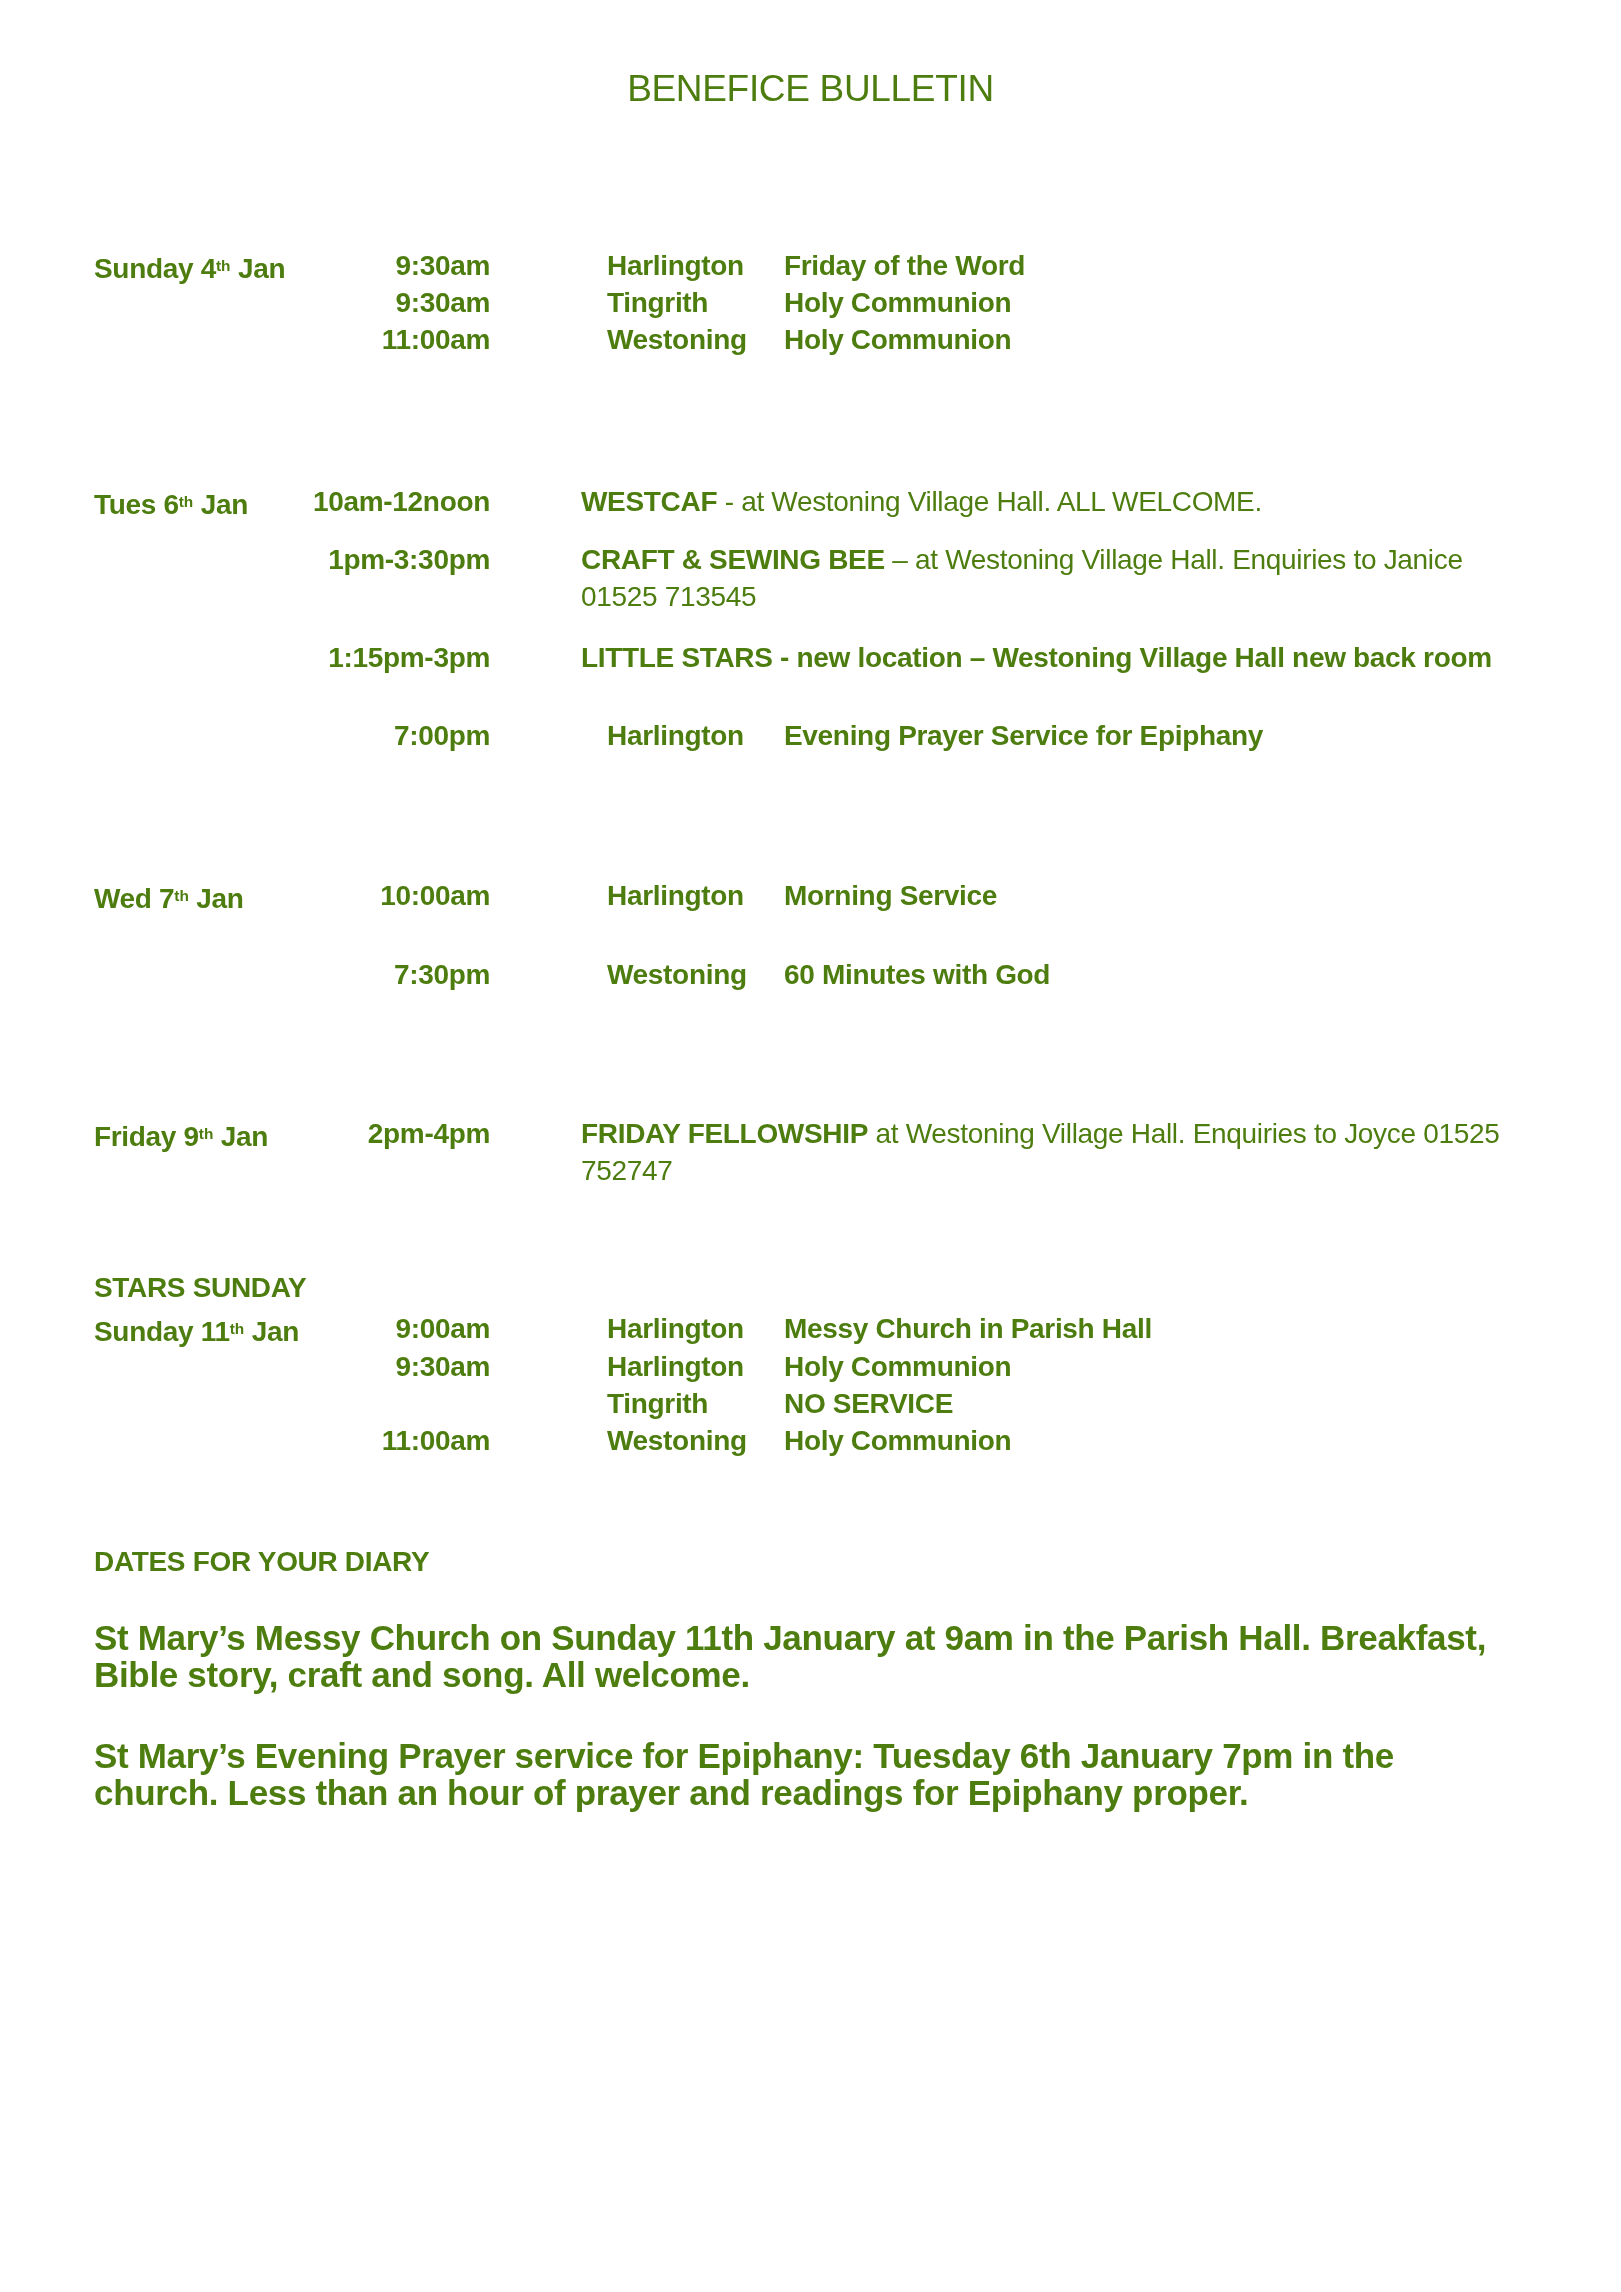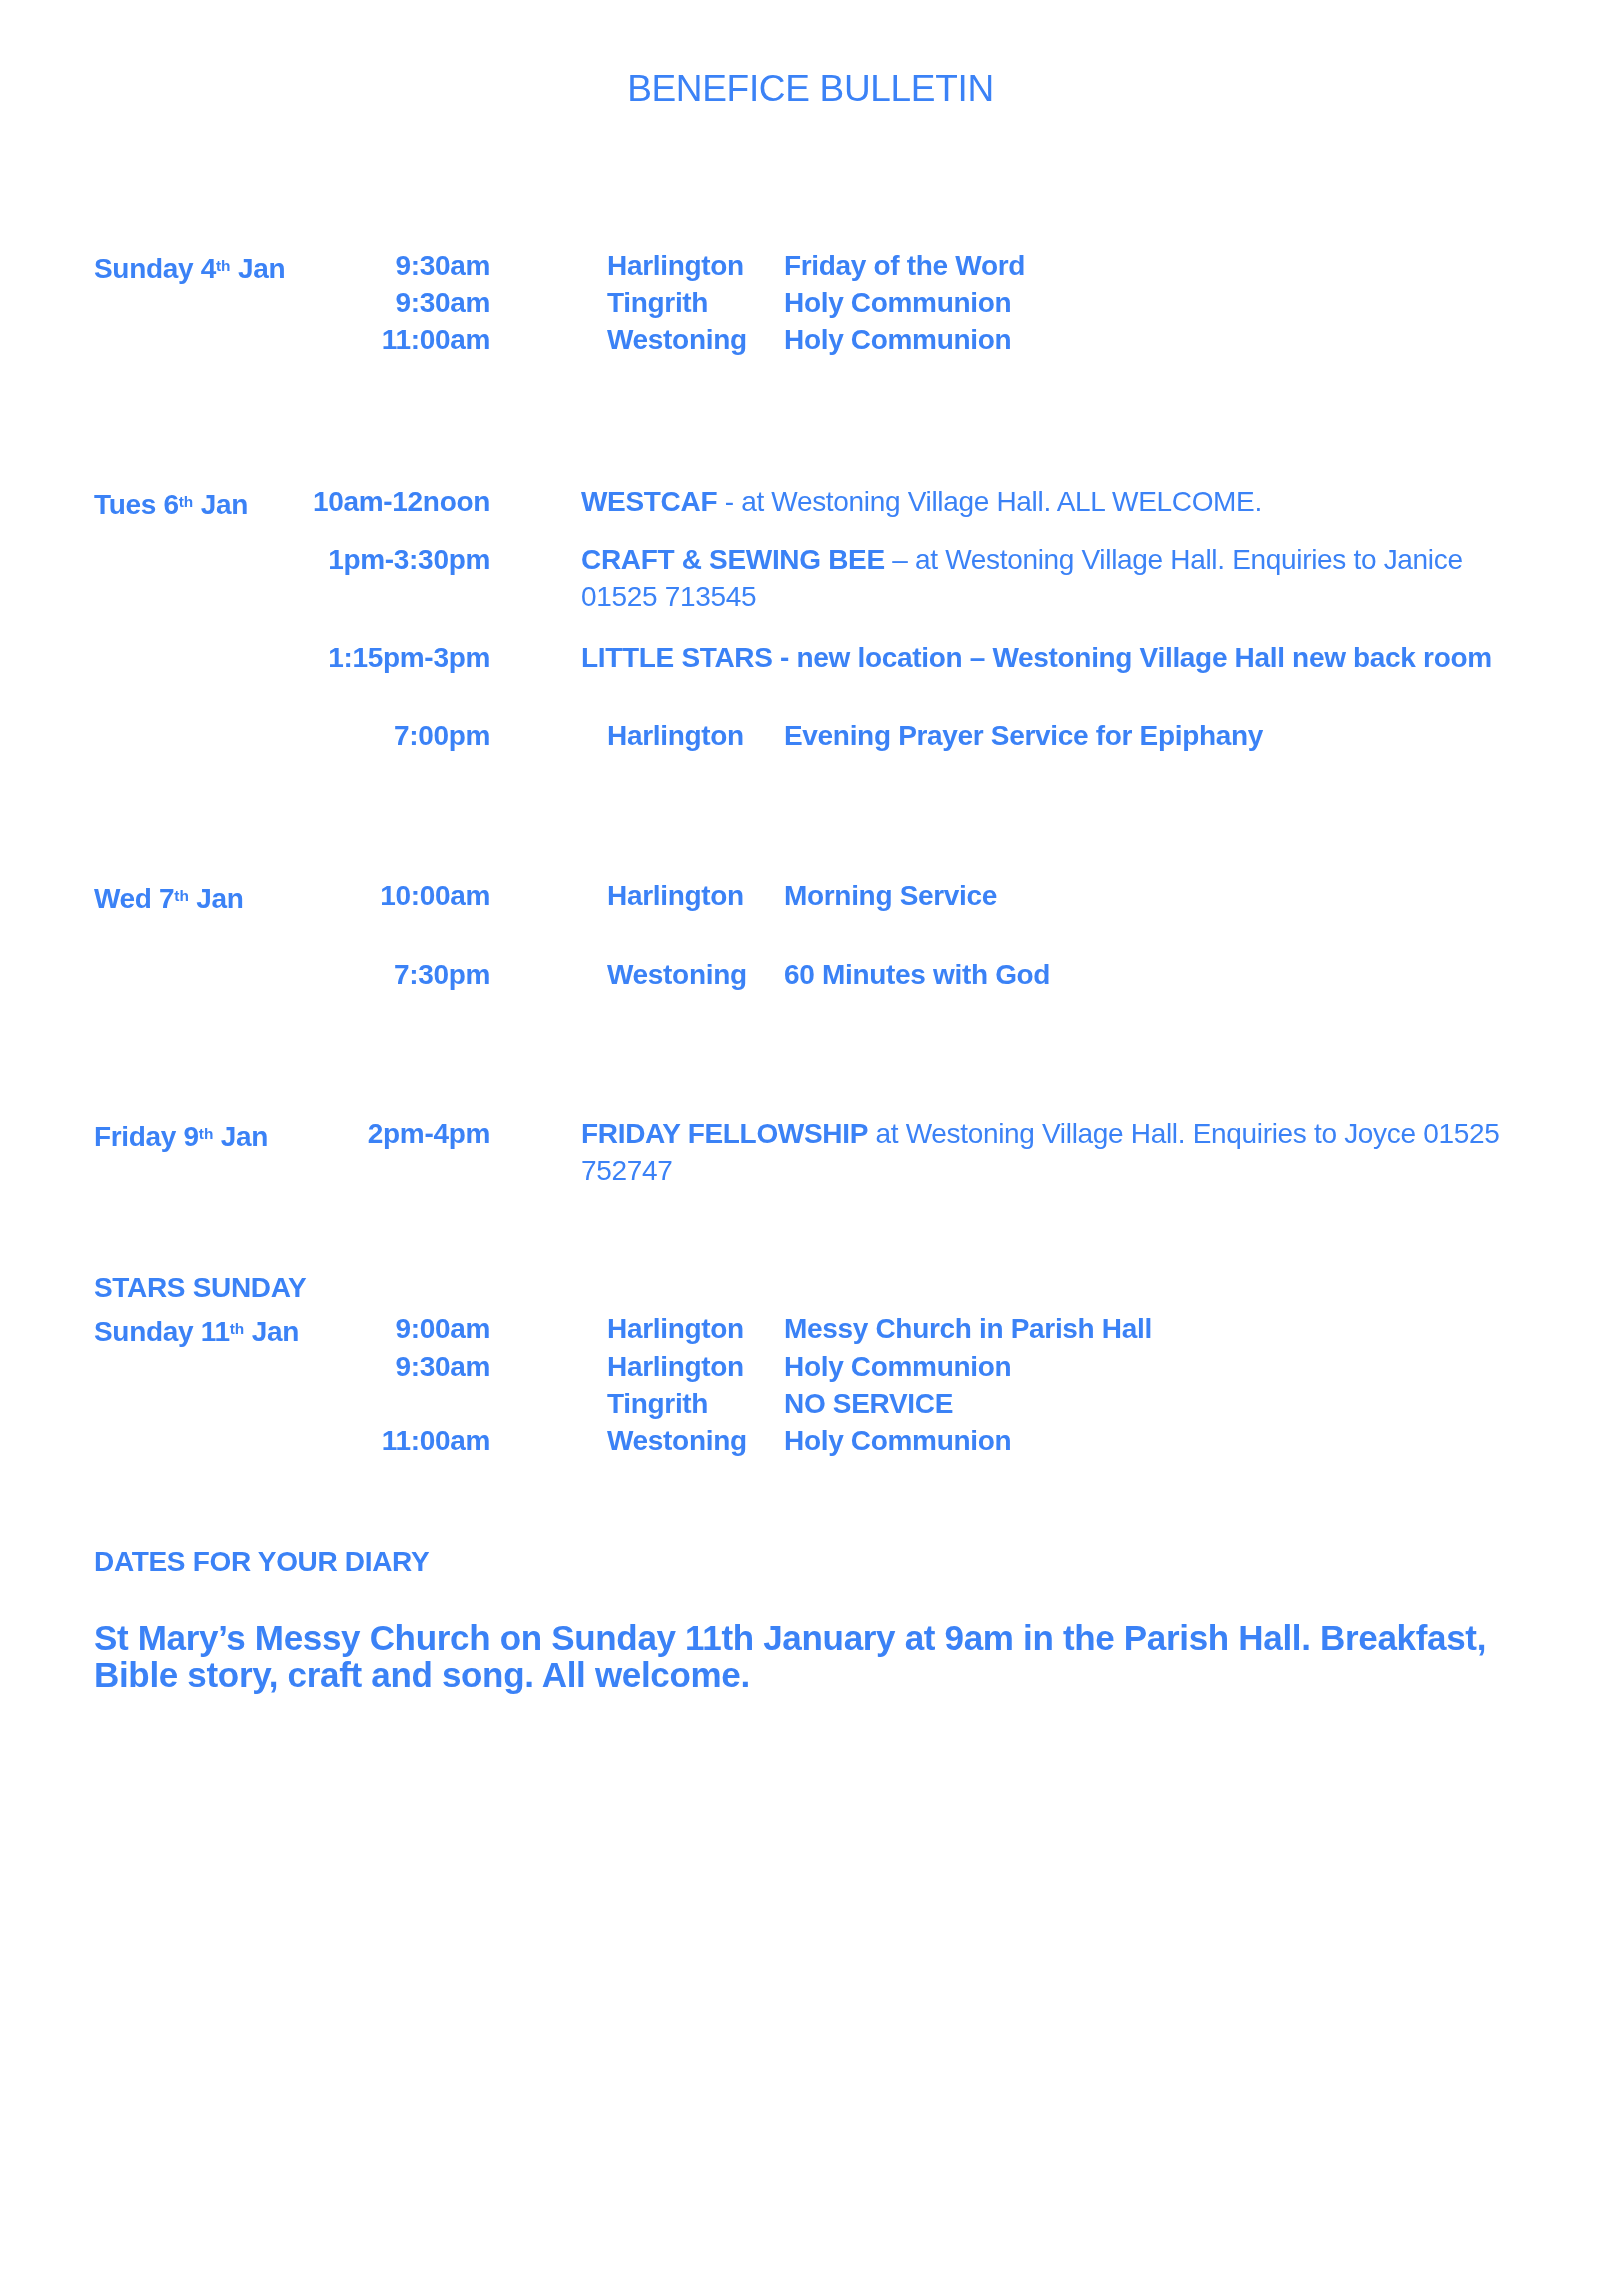--- a/index.html
+++ b/index.html
@@ -1,21 +1,21 @@
 <!DOCTYPE html>
 <html><head>
 <meta charset="utf-8">
 <style>
   html, body { margin: 0; padding: 0; background: #ffffff; }
   .page {
     position: relative;
     width: 1621px;
     height: 2293px;
     background: #ffffff;
-    color: #3b82f6;
+    color: #4d7c0f;
     font-family: "Liberation Sans", sans-serif;
     letter-spacing: -0.02em;
     overflow: hidden;
   }
   .doc-title {
     position: absolute;
     top: 67px; left: 0;
     width: 100%;
     text-align: center;
     font-size: 37px;
@@ -144,15 +144,16 @@
   </div>
   <div class="row" style="top:1422px">
     <span class="cell c-time">11:00am</span>
     <span class="cell c-loc">Westoning</span>
     <span class="cell c-svc">Holy Communion</span>
   </div>
 
   <div class="heading" style="top:1543px">DATES FOR YOUR DIARY</div>
 
   <div class="para" style="top:1619px">St Mary’s Messy Church on Sunday 11th January at 9am in the Parish Hall. Breakfast, Bible story, craft and song. All welcome.</div>
+  <div class="para" style="top:1737px">St Mary’s Evening Prayer service for Epiphany: Tuesday 6th January 7pm in the church. Less than an hour of prayer and readings for Epiphany proper.</div>
 
 </div>
 
 
 </body></html>

